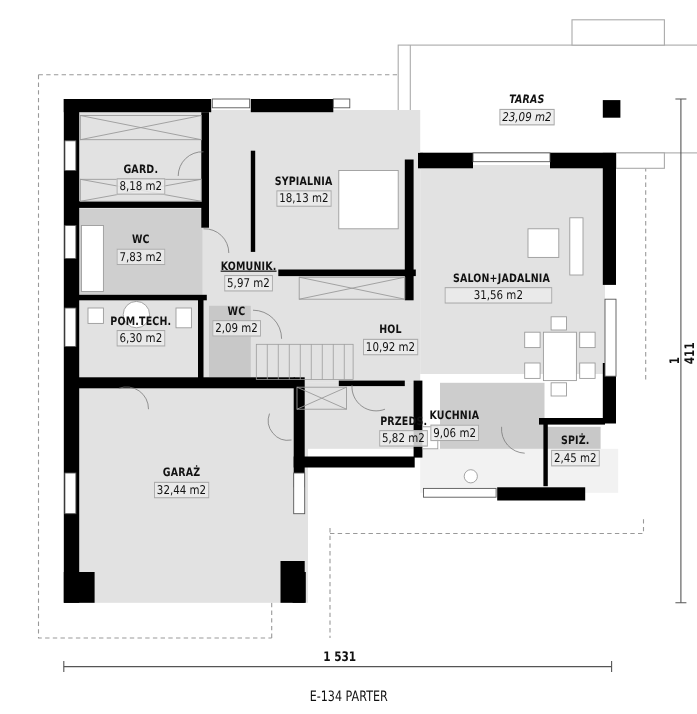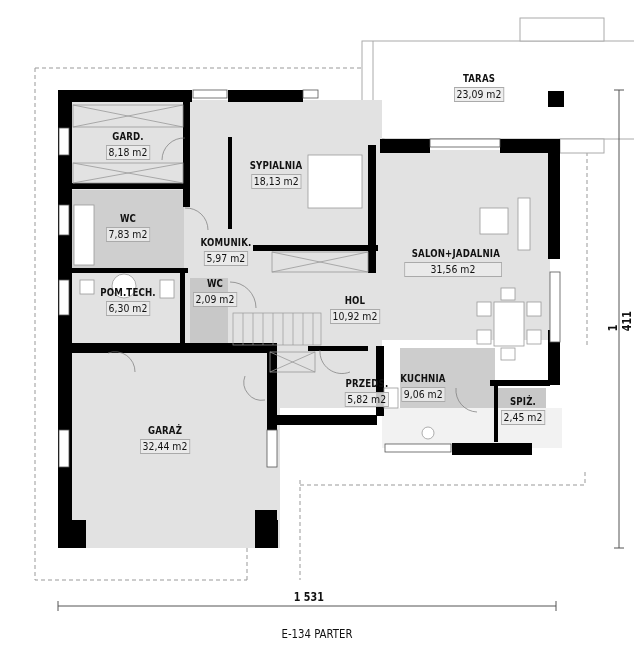--- a/index.html
+++ b/index.html
@@ -135,37 +135,37 @@
   <g stroke="#555" stroke-width="1">
     <line x1="58" y1="606" x2="556" y2="606"></line>
     <line x1="58" y1="601" x2="58" y2="611"></line>
     <line x1="556" y1="601" x2="556" y2="611"></line>
     <line x1="619" y1="90" x2="619" y2="548"></line>
     <line x1="614" y1="90" x2="624" y2="90"></line>
     <line x1="614" y1="548" x2="624" y2="548"></line>
   </g>
 </svg>
 
-<div class="lbl" style="left:479px;top:72px;">
+<div class="lbl" style="left:479px;top:85px;font-style:italic;">
   <span class="rname">TARAS</span>
   <span class="rarea">23,09 m2</span>
 </div>
-<div class="lbl" style="left:128px;top:130px;">
+<div class="lbl" style="left:128px;top:148px;">
   <span class="rname">GARD.</span>
   <span class="rarea">8,18 m2</span>
 </div>
 <div class="lbl" style="left:276px;top:159px;">
   <span class="rname">SYPIALNIA</span>
   <span class="rarea">18,13 m2</span>
 </div>
 <div class="lbl" style="left:128px;top:212px;">
   <span class="rname">WC</span>
   <span class="rarea">7,83 m2</span>
 </div>
-<div class="lbl" style="left:226px;top:236px;">
+<div class="lbl" style="left:226px;top:236px;text-decoration:underline;">
   <span class="rname">KOMUNIK.</span>
   <span class="rarea">5,97 m2</span>
 </div>
 <div class="lbl" style="left:453px;top:247px;text-align:right;">
   <span class="rname">SALON+JADALNIA</span>
   <span class="rarea" style="padding:0 30px;">31,56 m2</span>
 </div>
 <div class="lbl" style="left:215px;top:277px;">
   <span class="rname">WC</span>
   <span class="rarea">2,09 m2</span>
@@ -175,21 +175,21 @@
   <span class="rarea">6,30 m2</span>
 </div>
 <div class="lbl" style="left:355px;top:294px;">
   <span class="rname">HOL</span>
   <span class="rarea">10,92 m2</span>
 </div>
 <div class="lbl" style="left:331px;top:377px;margin-left:36px;">
   <span class="rname">PRZEDS.</span>
   <span class="rarea">5,82 m2</span>
 </div>
-<div class="lbl" style="left:423px;top:372px;">
+<div class="lbl" style="left:413px;top:372px;">
   <span class="rname">KUCHNIA</span>
   <span class="rarea">9,06 m2</span>
 </div>
 <div class="lbl" style="left:523px;top:395px;">
   <span class="rname">SPIŻ.</span>
   <span class="rarea">2,45 m2</span>
 </div>
 <div class="lbl" style="left:165px;top:424px;text-align:center;">
   <span class="rname">GARAŻ</span>
   <span class="rarea">32,44 m2</span>

